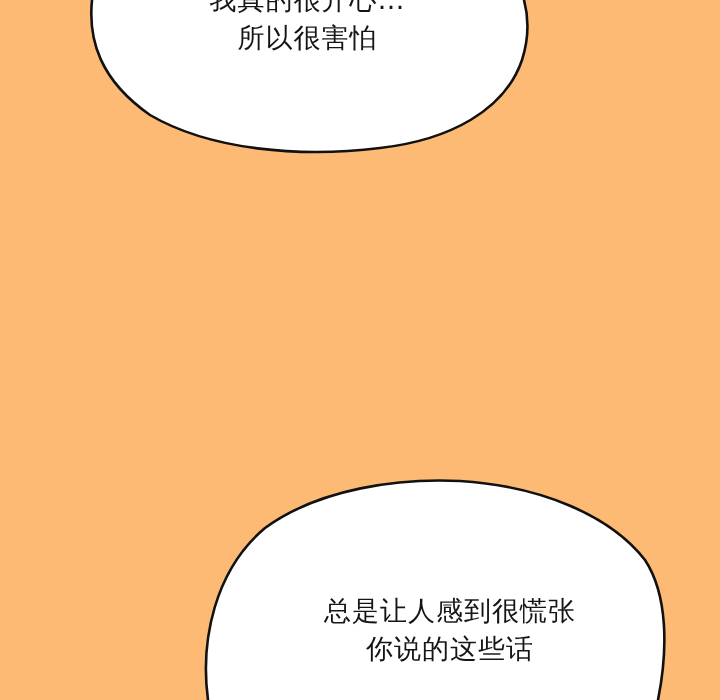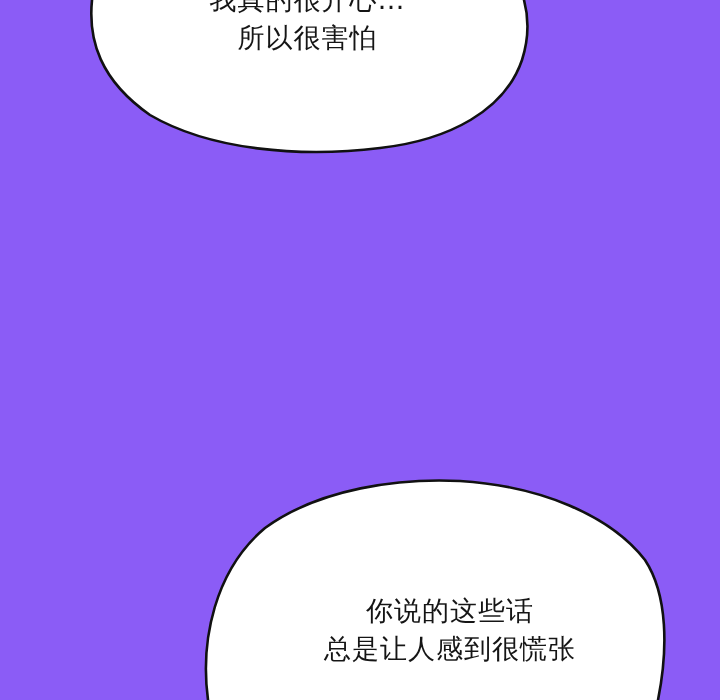--- a/index.html
+++ b/index.html
@@ -1,21 +1,21 @@
 <!DOCTYPE html>
 <html><head>
 <meta charset="utf-8">
 <style>
   html, body { margin: 0; padding: 0; }
   body {
     width: 720px; height: 700px; overflow: hidden; position: relative;
     background: #ffffff;
     font-family: "DejaVu Sans", "Liberation Sans", sans-serif;
   }
-  .panel { position: absolute; left: 0; top: 0; width: 720px; height: 700px; background: #8b5cf6; }
+  .panel { position: absolute; left: 0; top: 0; width: 720px; height: 700px; background: #fdba74; }
   svg.bubbles { position: absolute; left: 0; top: 0; }
   .text {
     position: absolute; text-align: center; color: #151515;
     font-size: 27px; line-height: 38px; letter-spacing: 1px;
   }
   .b1-text { left: 90px; width: 435px; top: -19px; }
   .b2-text { left: 230px; width: 440px; top: 592px; }
   .line { display: block; white-space: nowrap; }
 </style>
 </head>
@@ -26,16 +26,16 @@
     <path d="M92,0 C88,40 100,80 150,115 C210,150 300,158 380,148 C450,140 505,110 522,60 C530,35 528,15 524,0" fill="#ffffff" stroke="#111111" stroke-width="2.6" stroke-linecap="round"></path>
     <path d="M208,700 C200,640 215,570 265,528 C320,488 400,478 460,481 C540,486 610,515 645,560 C668,595 668,650 658,700" fill="#ffffff" stroke="#111111" stroke-width="2.6" stroke-linecap="round"></path>
   </svg>
 
   <div class="text b1-text">
     <span class="line">我真的很开心…</span>
     <span class="line">所以很害怕</span>
   </div>
 
   <div class="text b2-text">
+    <span class="line">总是让人感到很慌张</span>
     <span class="line">你说的这些话</span>
-    <span class="line">总是让人感到很慌张</span>
   </div>
 </div>
 
 </body></html>

